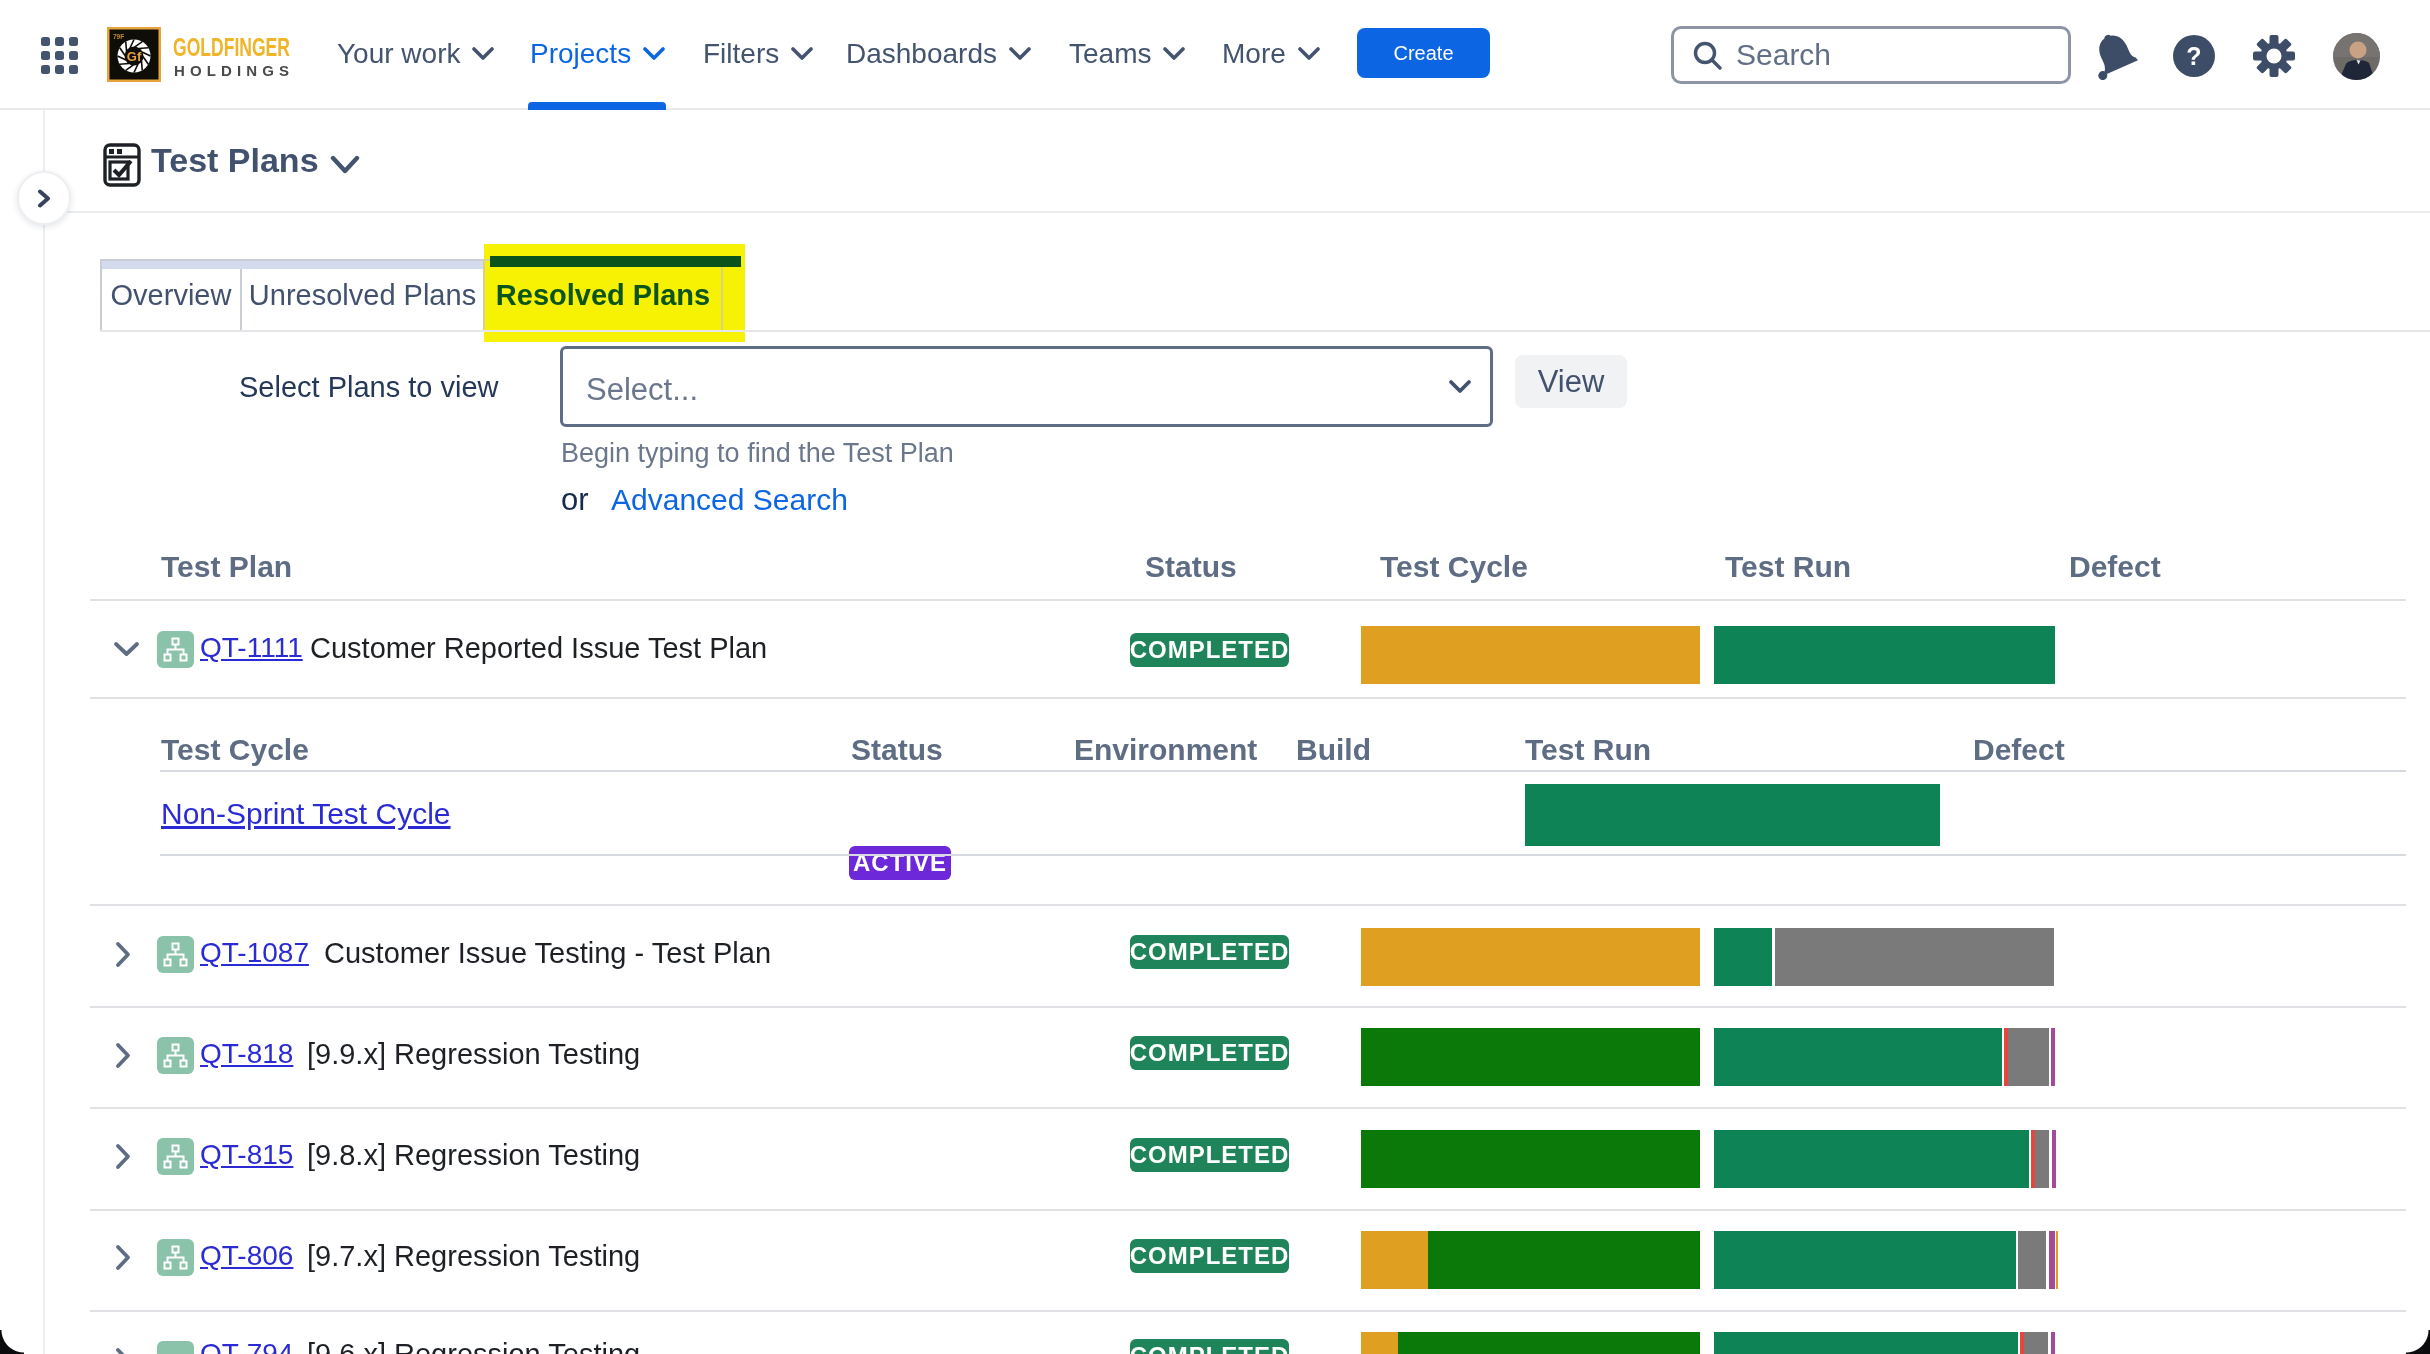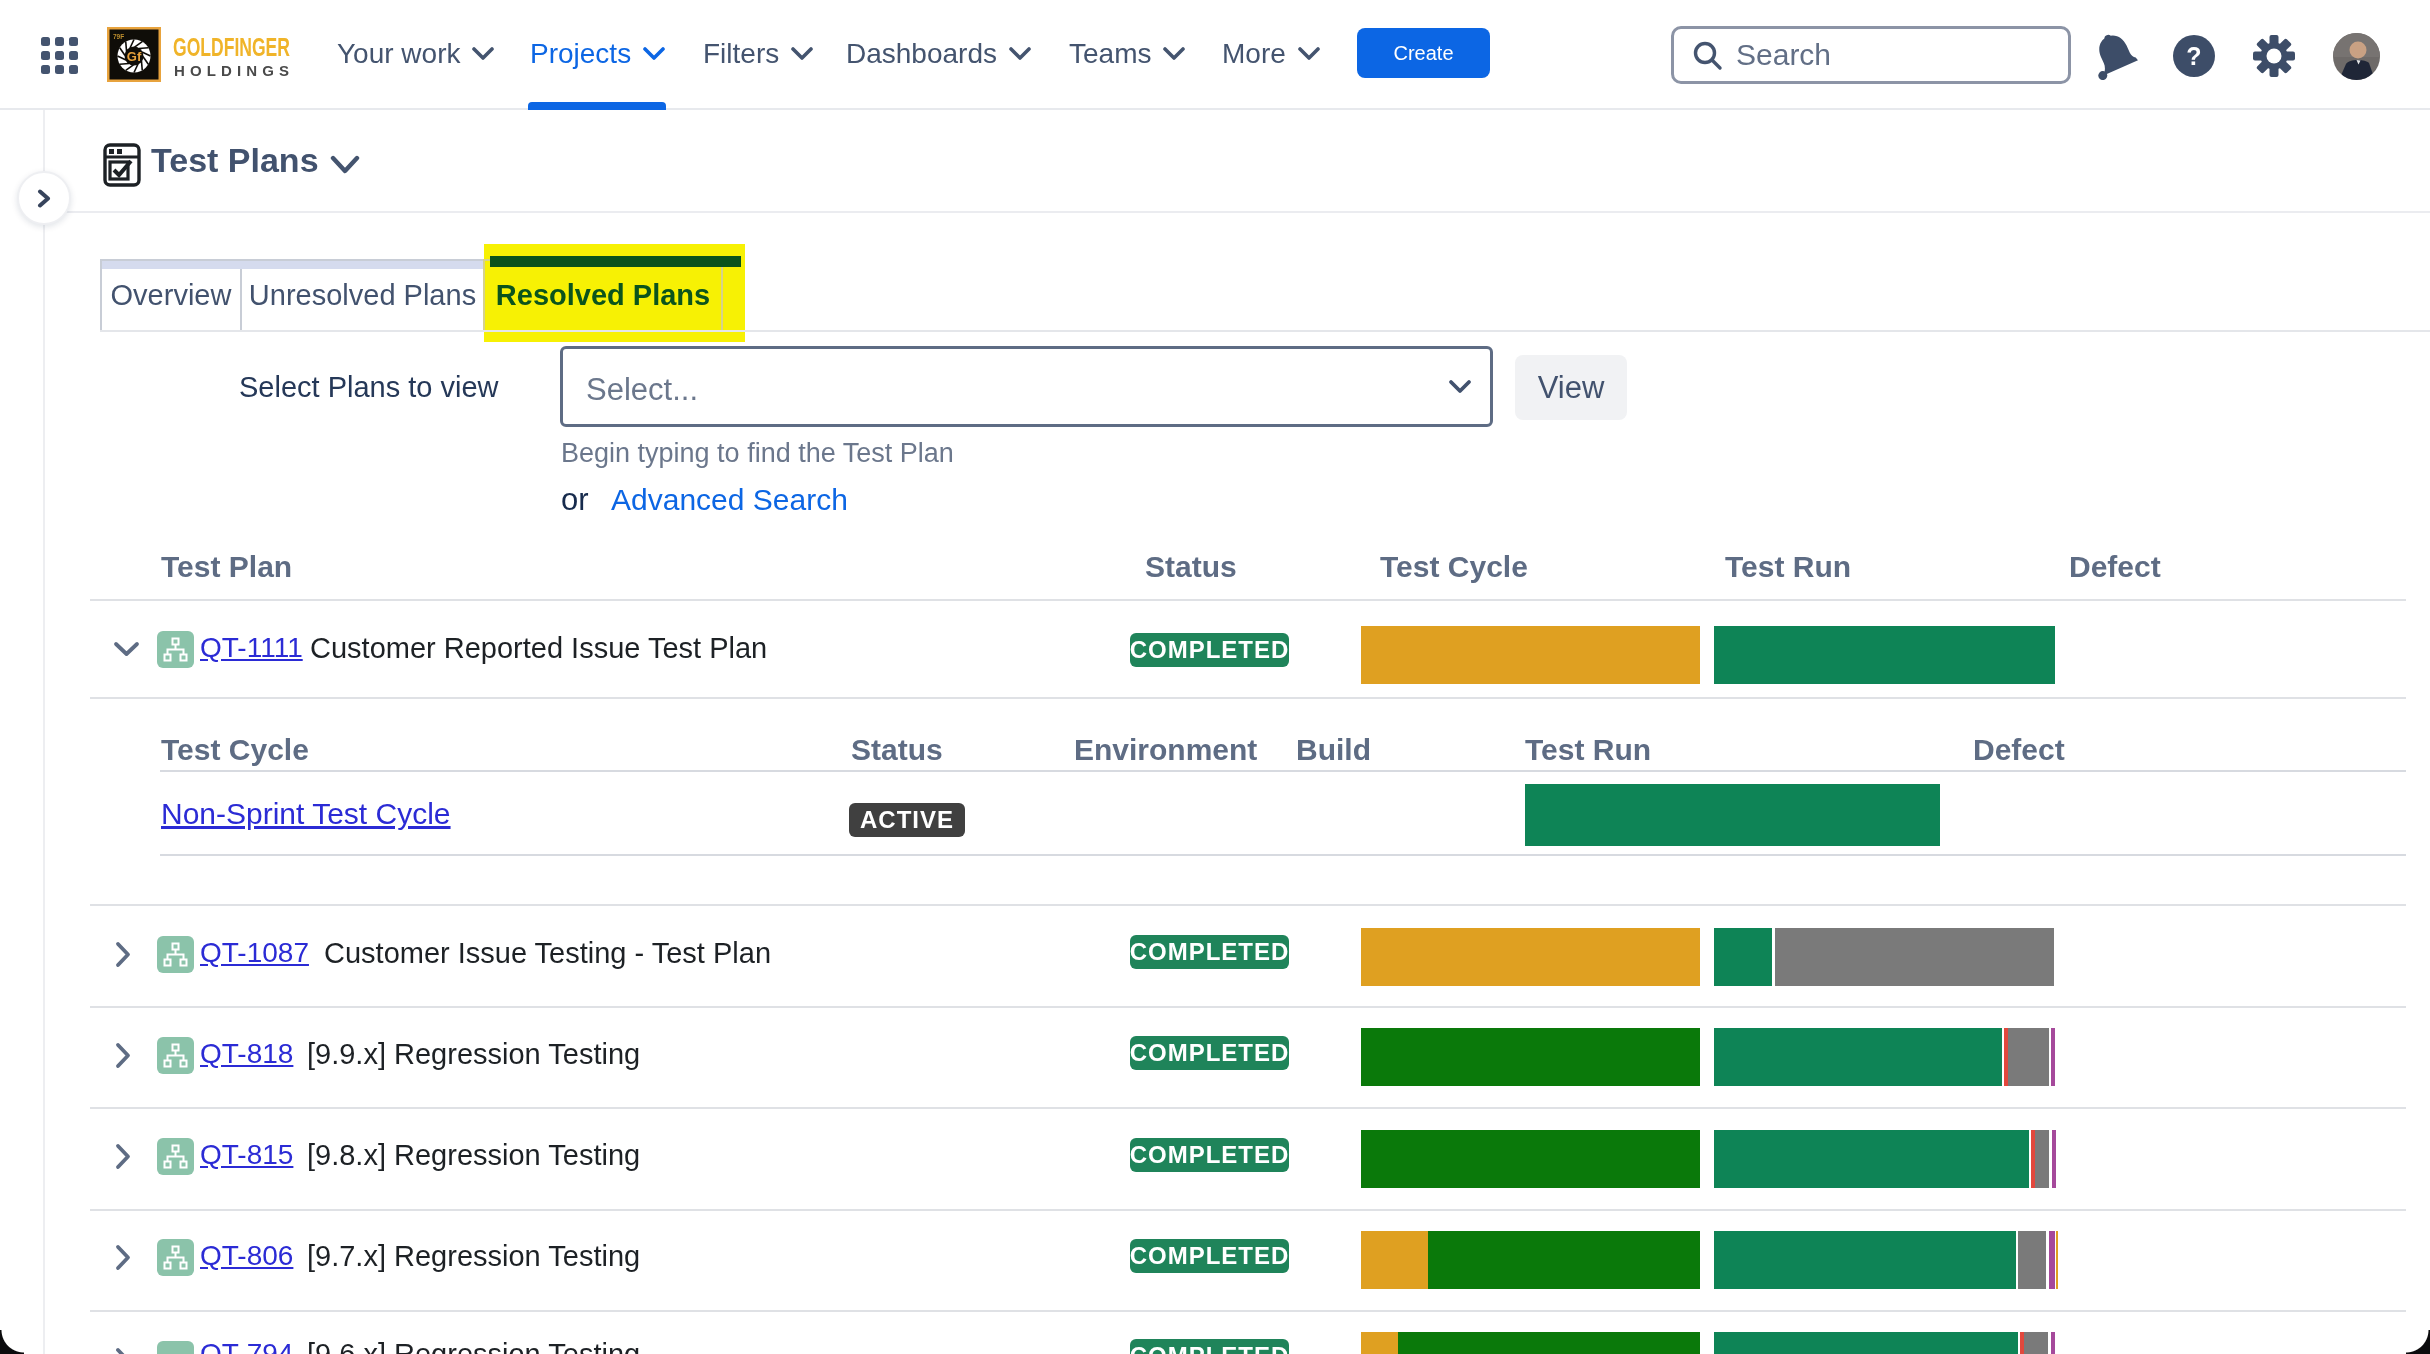--- a/index.html
+++ b/index.html
@@ -40,21 +40,21 @@
   #tab2 { left:240px; width:245px; }
   #tab3 { left:483px; width:240px; background:transparent; border-color:#D6D28B; font-weight:700; color:#0B541C; }
   #greenbar { position:absolute; left:490px; top:256px; width:251px; height:11px; background:#0A531B; }
   #tabline { position:absolute; left:100px; top:330px; width:2330px; height:2px; background:#E4E6EA; }
 
   
   #lbl { position:absolute; left:195px; top:371px; font-size:29px; color:#253858;margin-left:44px; }
   #select { position:absolute; left:560px; top:346px; width:933px; height:81px; border:3px solid #5E6C84;
             border-radius:6px; background:#fff; }
   #select span { position:absolute; left:23px; top:23px; font-size:31px; color:#6B778C; }
-  #viewbtn { position:absolute; left:1515px; top:355px; width:112px; height:65px; background:#F1F2F4;
+  #viewbtn { position:absolute; left:1515px; top:355px; width:112px; height:53px; background:#F1F2F4;
              border-radius:8px; display:flex; align-items:center; justify-content:center;
              font-size:31px; color:#42526E; font-weight:500; }
   #hint { position:absolute; left:561px; top:438px; font-size:27px; color:#6B778C; }
   #or { position:absolute; left:561px; top:482px; font-size:31px; color:#172B4D; }
   #adv { position:absolute; left:611px; top:483px; font-size:30px; color:#0C66E4; }
 
   
   .th { position:absolute; font-size:30px; font-weight:700; color:#5E6C84; }
   .rline { position:absolute; left:90px; width:2316px; height:2px; background:#DFE1E5; }
   .sline { position:absolute; left:160px; width:2246px; height:2px; background:#D7DAE0; }
@@ -265,21 +265,21 @@
   <div class="rline" style="top:697px"></div>
 
   <div class="th" style="left:161px;top:733px">Test Cycle</div>
   <div class="th" style="left:851px;top:733px">Status</div>
   <div class="th" style="left:1074px;top:733px">Environment</div>
   <div class="th" style="left:1296px;top:733px">Build</div>
   <div class="th" style="left:1525px;top:733px">Test Run</div>
   <div class="th" style="left:1973px;top:733px">Defect</div>
   <div class="sline" style="top:770px"></div>
   <div class="key" style="left:161px;top:797px;font-size:30px">Non-Sprint Test Cycle</div>
-  <div class="badge" style="left:849px;top:803px;width:116px;background:#404040">ACTIVE</div>
+  <div class="badge" style="left:849px;top:846px;width:102px;background:#6d28d9">ACTIVE</div>
   <div class="bar tgreen" style="left:1525px;top:784px;width:415px;height:62px"></div>
   <div class="sline" style="top:854px"></div>
   <div class="rline" style="top:904px"></div>
 
   <svg class="chevr" style="left:115px;top:941px" width="17" height="27" viewBox="0 0 17 27">
     <path d="M3 3 L13 13.5 L3 24" fill="none" stroke="#5E6C84" stroke-width="3.8" stroke-linecap="round" stroke-linejoin="round"></path>
   </svg>
   <div class="ticon" style="top:936px"></div>
   <svg class="abs" style="left:163px;top:942px" width="25" height="25" viewBox="0 0 25 25">
     <g fill="none" stroke="#fff" stroke-width="2">

